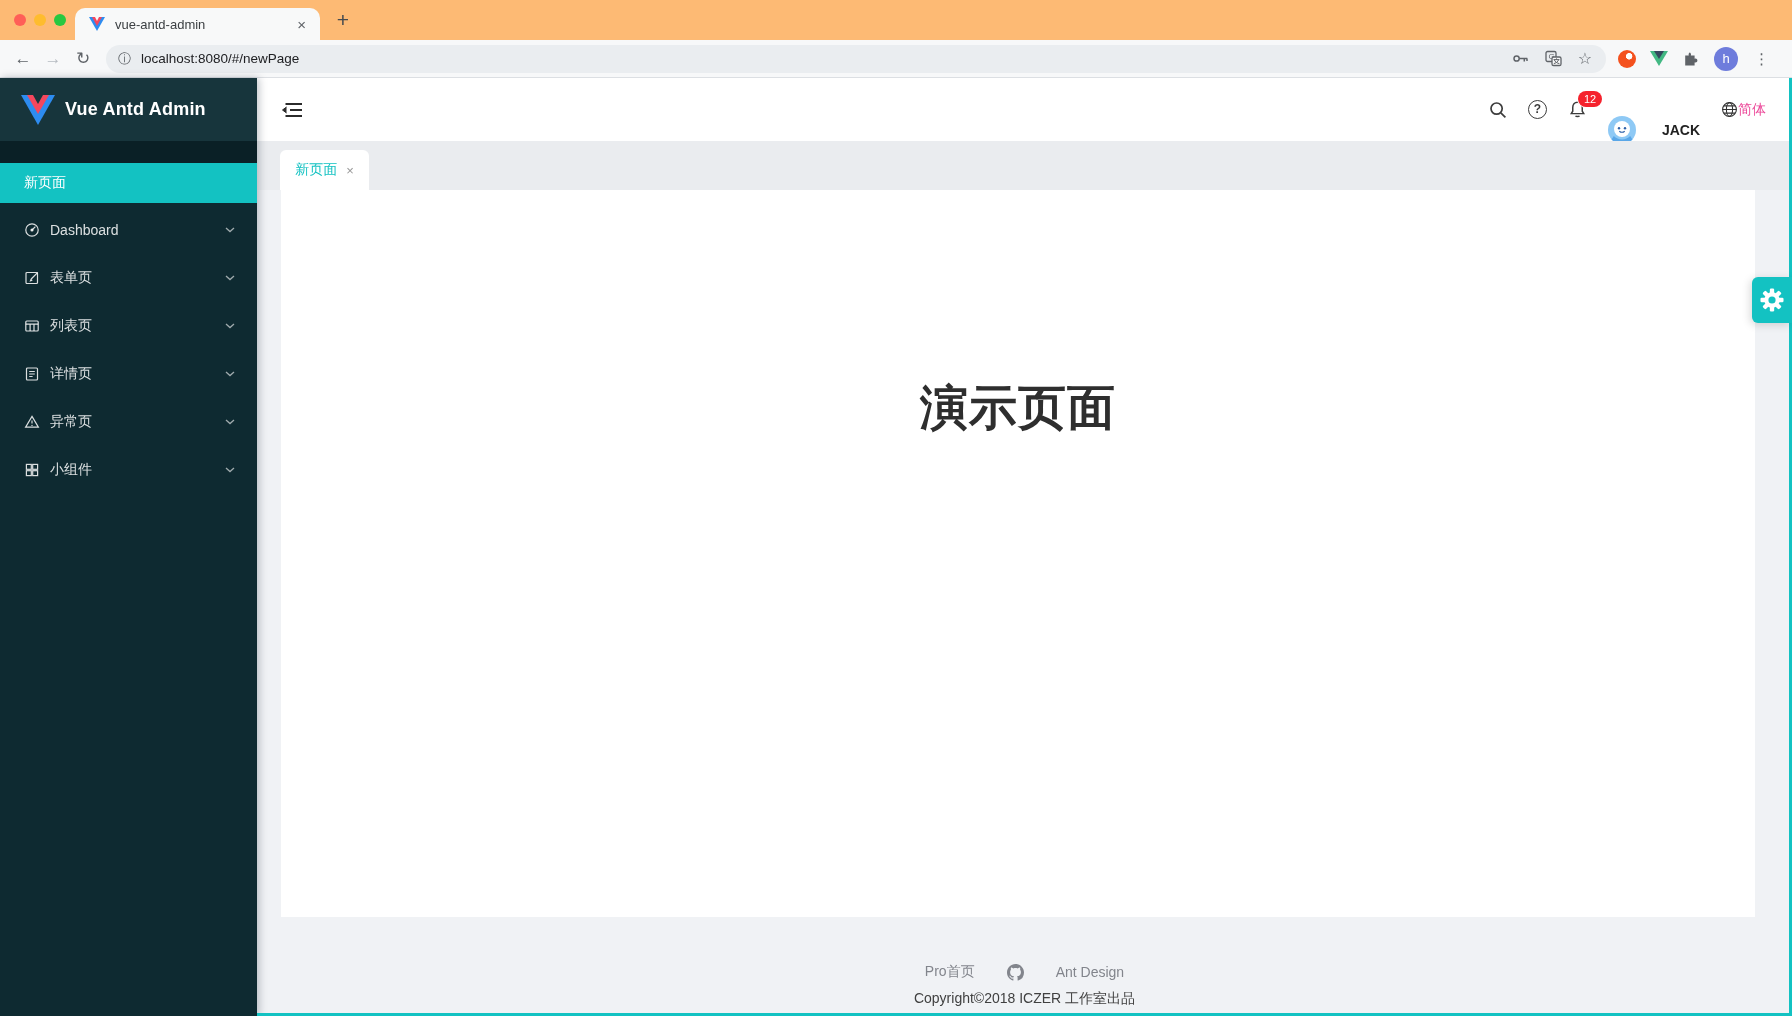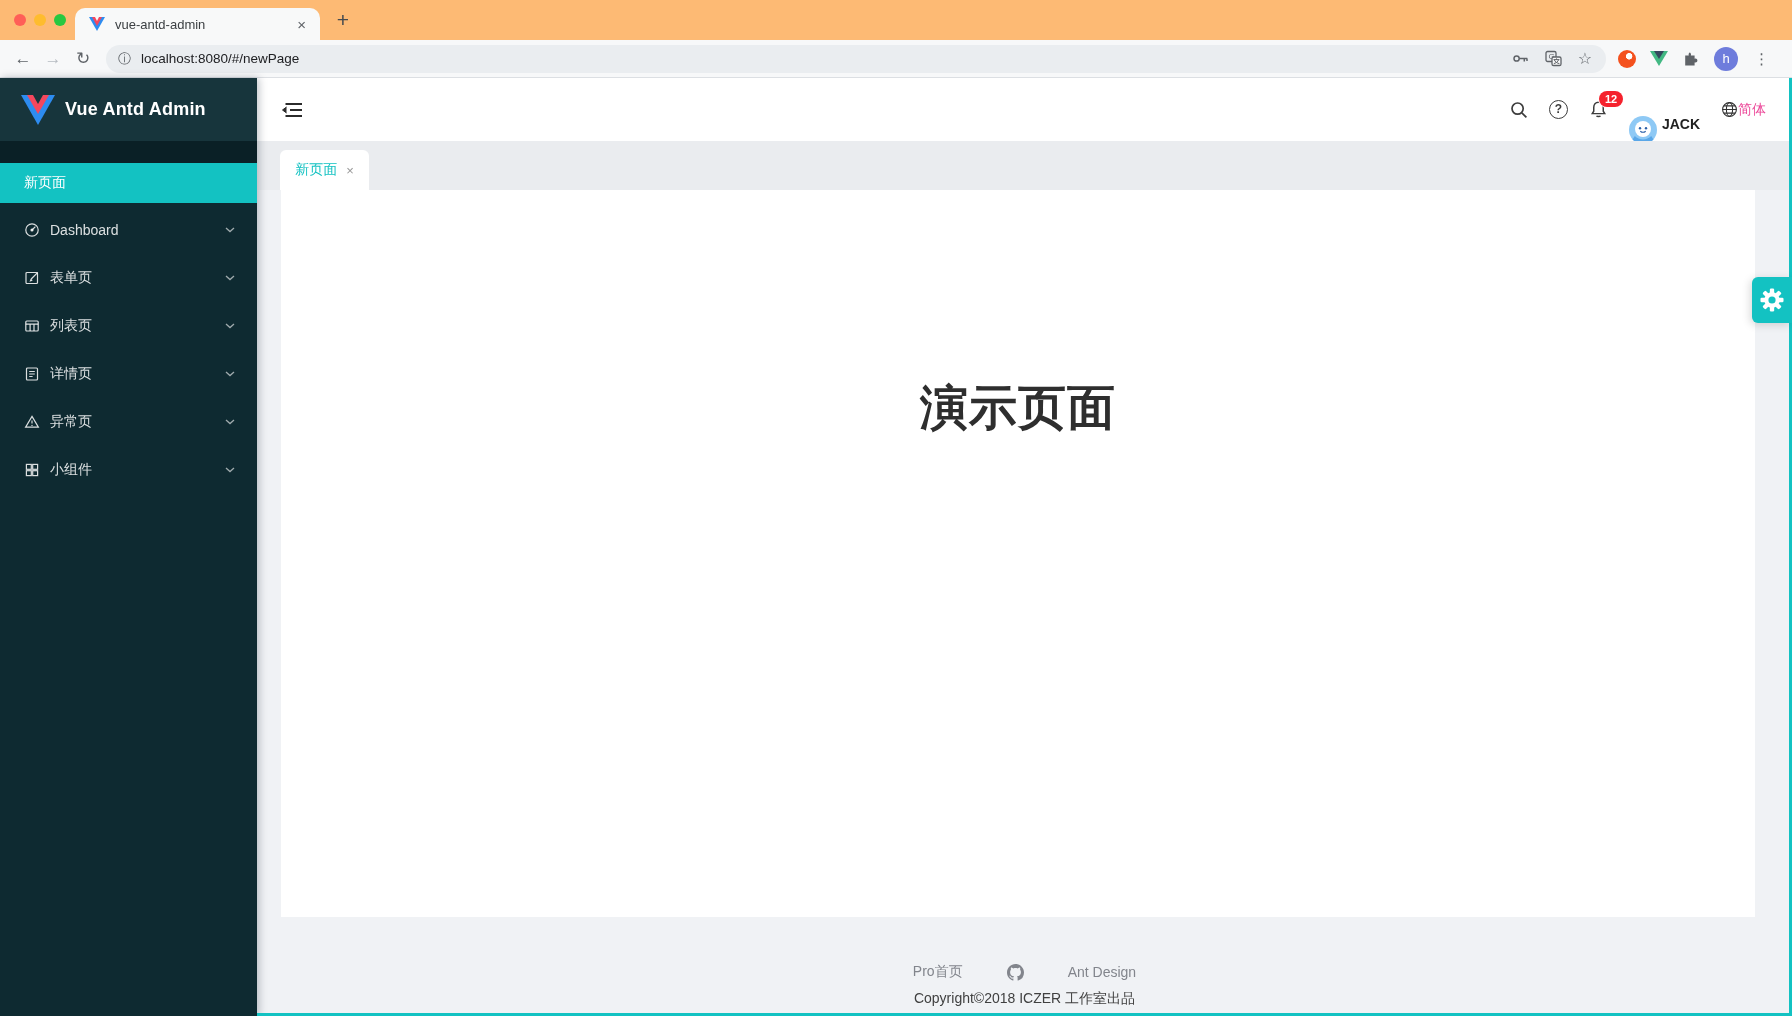--- a/index.html
+++ b/index.html
@@ -70,41 +70,41 @@
   .app-header { height:63px; background:#fff; display:flex; align-items:center;
     padding:0 26px 0 24px; }
   .fold-icon { width:22px; height:18px; }
   .hdr-right { margin-left:auto; display:flex; align-items:center; gap:21px; }
   .hicon { display:flex; align-items:center; }
   .help-circle { width:19px; height:19px; border:1.6px solid #3c3c3c; border-radius:50%;
     color:#3c3c3c; font-size:12px; font-weight:bold; text-align:center; line-height:16px; }
   .bell-wrap { position:relative; }
   .badge { position:absolute; top:-9px; left:10px; background:#f5222d; color:#fff;
     font-size:11px; line-height:16px; padding:0 6px; border-radius:9px;
-    box-shadow:0 0 0 1px #fff; font-weight:bold; }
-  .user { display:flex; align-items:flex-start; gap:5px;margin-top:41px; }
+    box-shadow:0 0 0 1px #fff; font-weight:normal; }
+  .user { display:flex; align-items:center; gap:26px;margin-top:41px; }
   .username { font-size:14px; font-weight:bold; color:#222; }
   .lang { display:flex; align-items:center; font-size:14px; color:#ec4899; }
 
   .tabbar { height:49px; background:#eaecef; position:relative; }
   .page-tab { position:absolute; left:23px; top:9px; height:40px; min-width:89px;
     background:#fff; border-radius:6px 6px 0 0; display:flex; align-items:center;
     justify-content:center; gap:9px; padding:0 14px; }
   .page-tab .tlabel { color:#13c2c2; font-size:14px; }
   .page-tab .tclose { color:#979797; font-size:13px; }
 
   .content-zone { flex:1; position:relative; }
   .card { position:absolute; left:24px; right:37px; top:0; height:727px; background:#fff;
     text-align:center; }
   .demo-title { display:inline-block; margin-top:186px; font-size:48px; font-weight:bold;
     color:#2e2e2e; letter-spacing:1px; }
 
   .page-footer { position:absolute; left:0; right:0; top:727px; bottom:0;
     display:flex; flex-direction:column; align-items:center; }
-  .flinks { margin-top:46px; display:flex; align-items:center; gap:44px;
+  .flinks { margin-top:46px; display:flex; align-items:center; gap:32px;
     font-size:14px; color:#82858c; }
   .flinks a { color:#82858c; text-decoration:none; }
   .fcopy { margin-top:9px; font-size:14px; color:#404040; }
 
   .gear-btn { position:absolute; right:0; top:199px; width:40px; height:46px;
     background:#13c2c2; border-radius:6px 0 0 6px; display:flex; align-items:center;
     justify-content:center; box-shadow:-2px 2px 8px rgba(0,0,0,.15); z-index:50; }
 
   svg { display:block; }
 </style>

